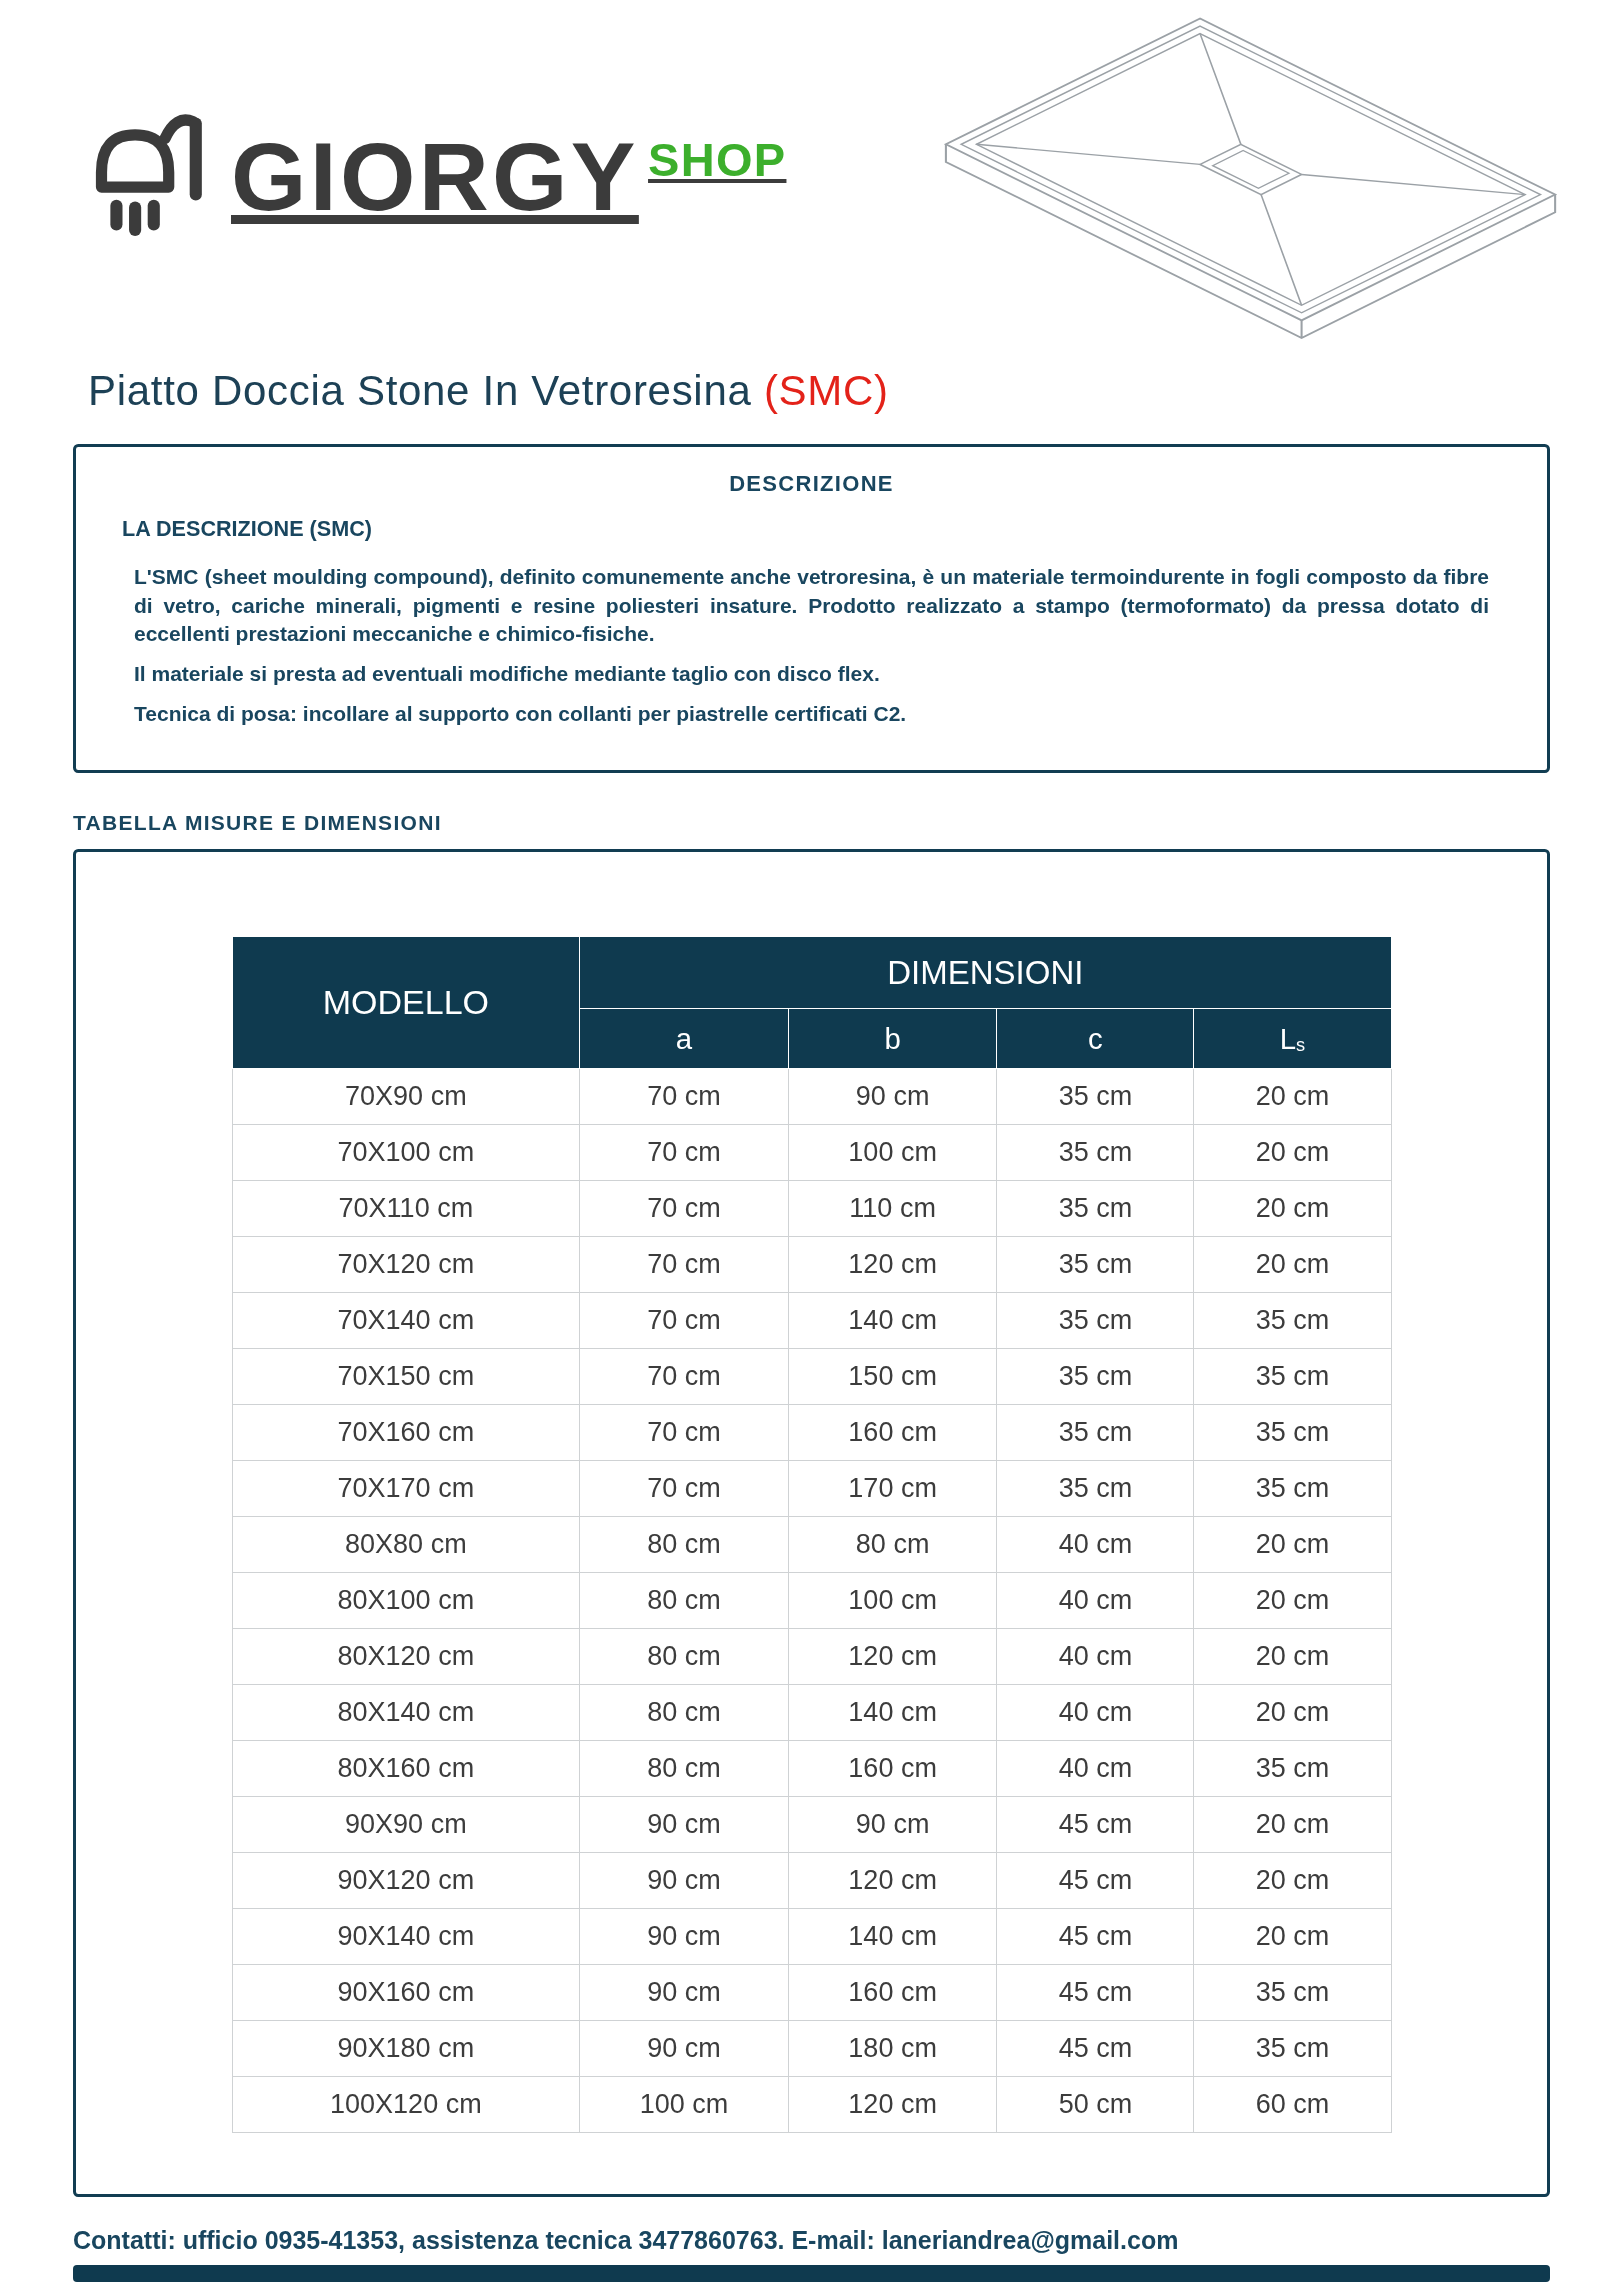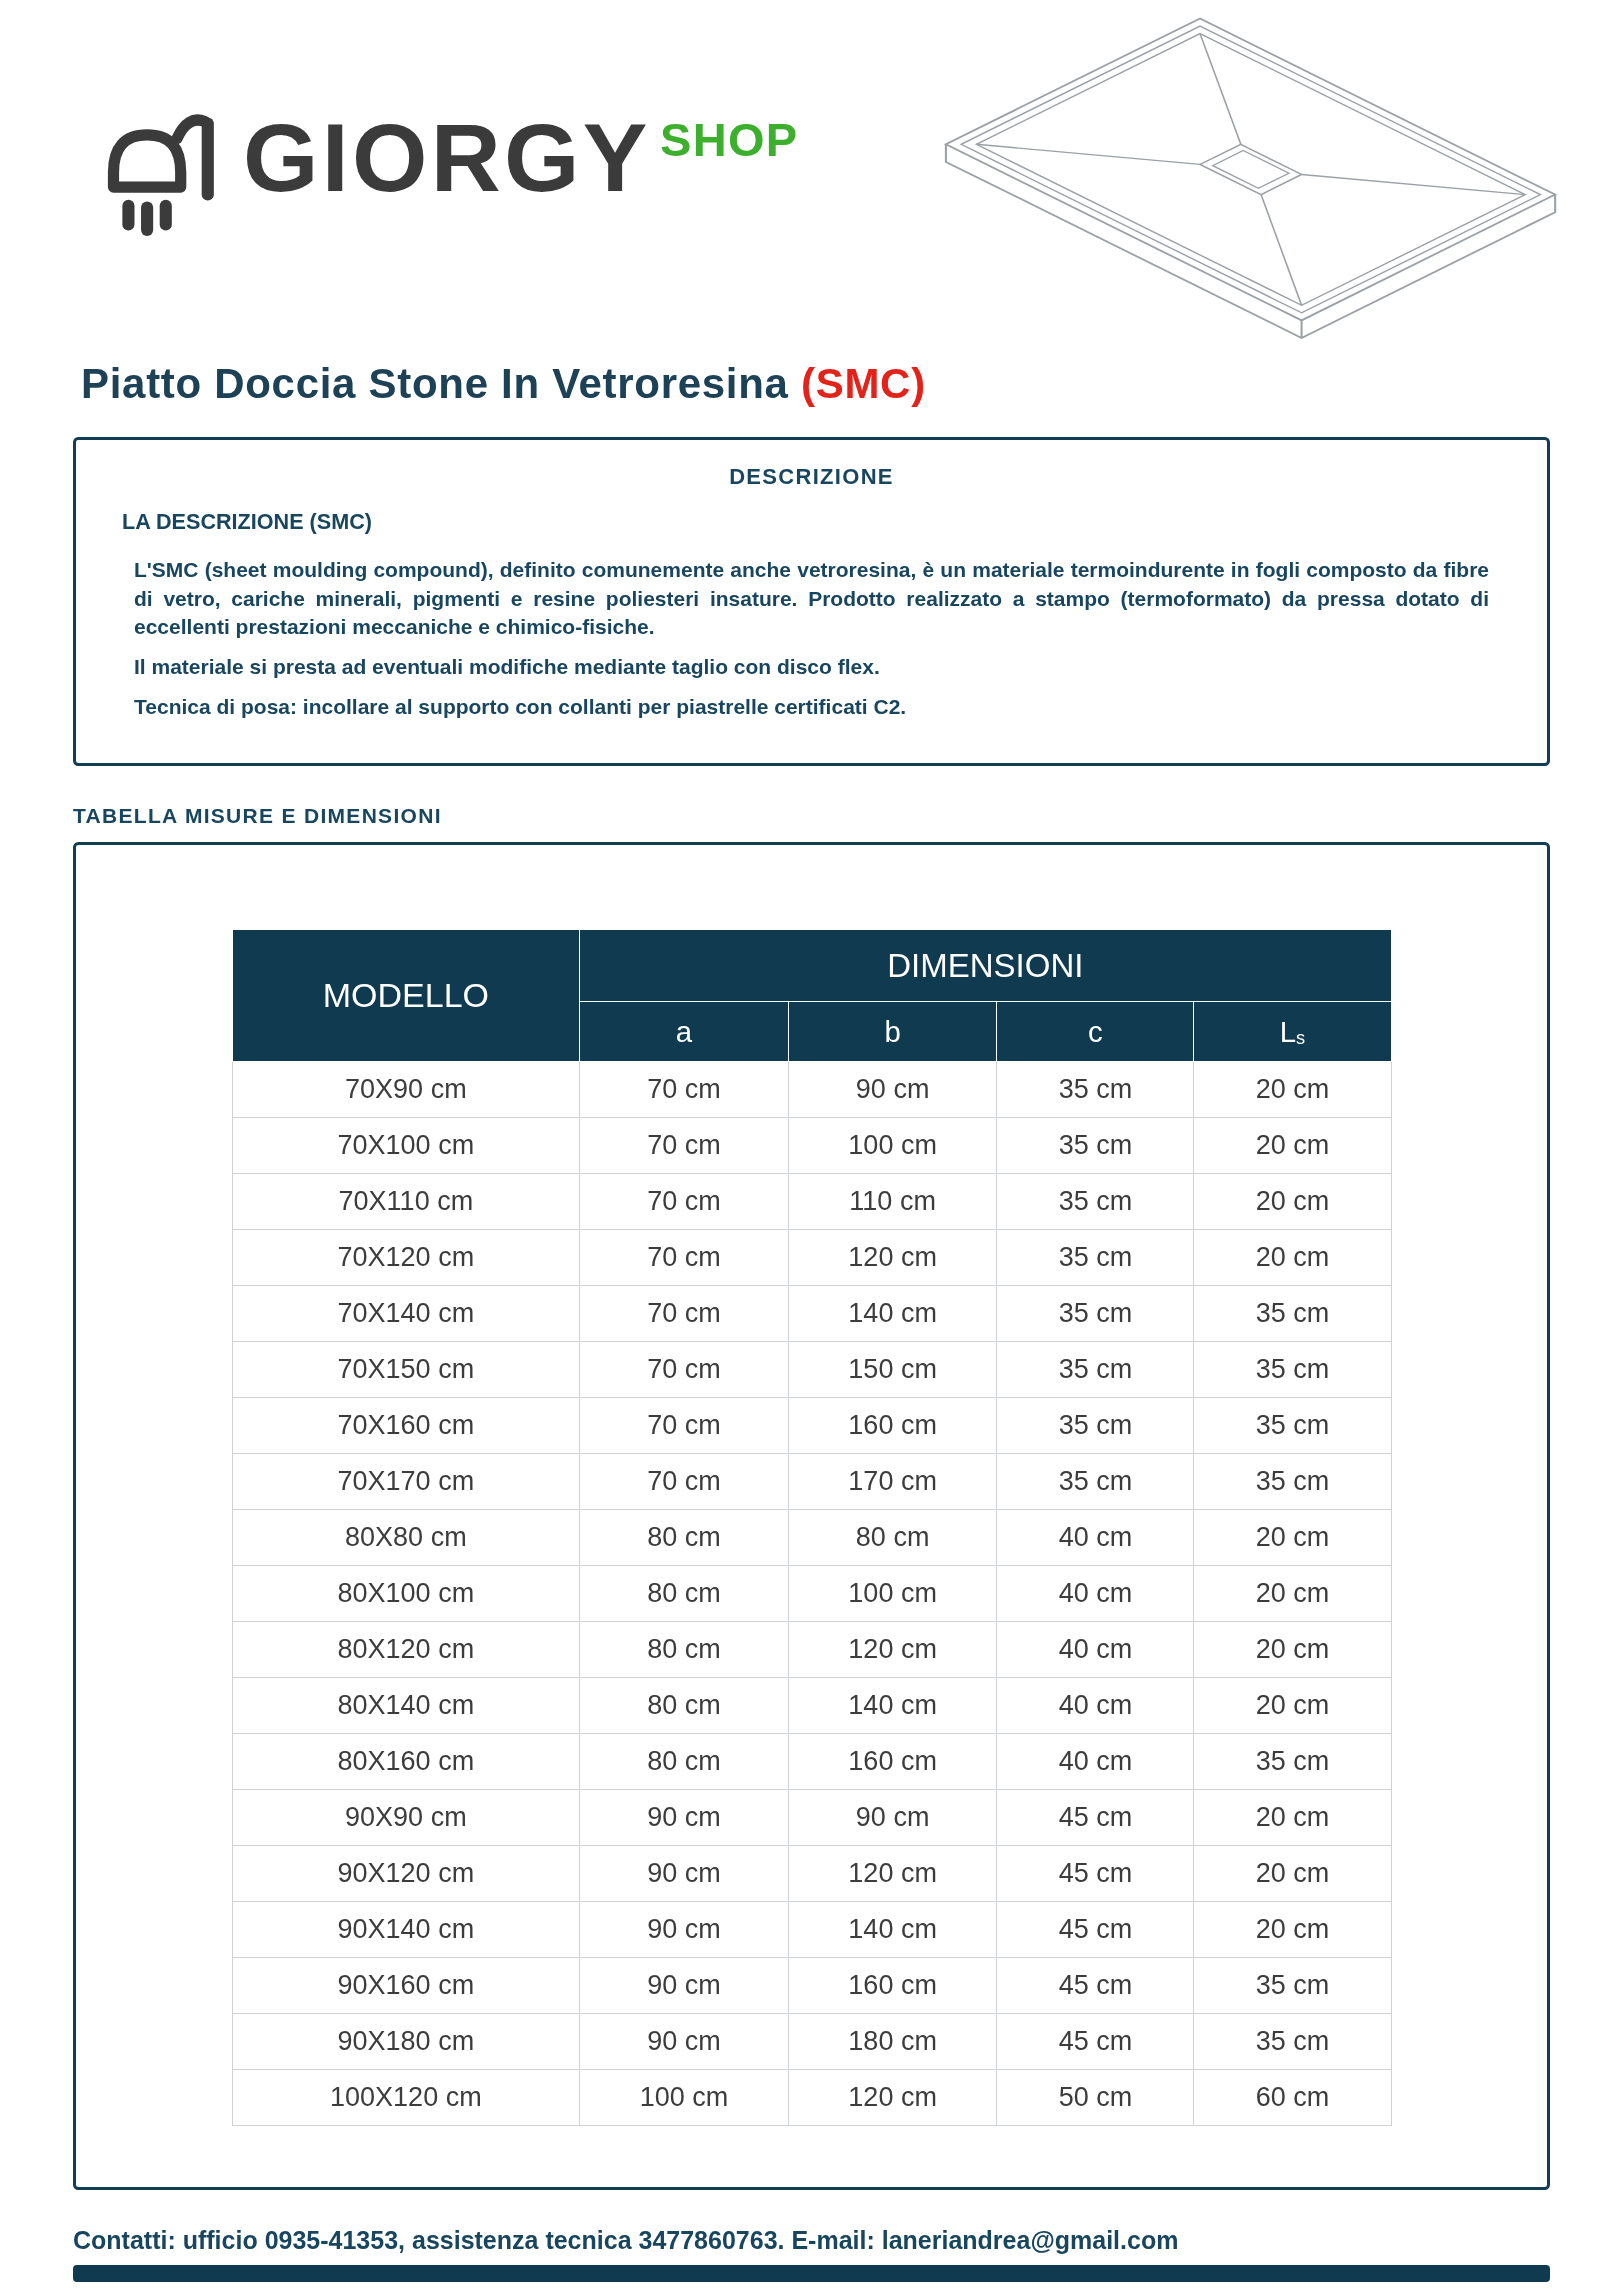--- a/index.html
+++ b/index.html
@@ -23,37 +23,37 @@
     position:relative;
   }
   .page{
     position:relative;
     width:100%;height:100%;
     padding:72px 73px 0;
   }
 
   
   .header{position:relative;height:281px;}
-  .logo{position:absolute;left:12px;top:18.3px;display:flex;align-items:flex-start;}
+  .logo{position:absolute;left:0;top:18.3px;display:flex;align-items:center;text-decoration:underline;}
   .logo svg{display:block;}
   .logo-text{display:flex;align-items:flex-start;margin-left:17px;}
   .brand-name{
     font-size:97px;font-weight:bold;color:#3b3b3b;
     letter-spacing:3.3px;line-height:1;margin-top:18.3px;
   }
   .brand-suffix{
     font-size:47px;font-weight:bold;color:var(--green);
     letter-spacing:1.3px;line-height:1;margin:26px 0 0 9.2px;
   }
   .tray{position:absolute;right:-10.5px;top:-56px;}
 
   
   .page-title{
-    font-size:42px;font-weight:bold;color:#1d4156;
-    letter-spacing:0.7px;margin:8px;line-height:1.1;
+    font-size:42px;font-weight:normal;color:#1d4156;
+    letter-spacing:0.7px;margin:15px;line-height:1.1;
   }
   .page-title .hl{color:var(--red);}
 
   
   .desc-box{
     margin-top:30px;
     border:3.9px solid var(--teal-border);
     border-radius:5.2px;
     padding:23.6px 46px 30px;
     color:var(--text-teal);

